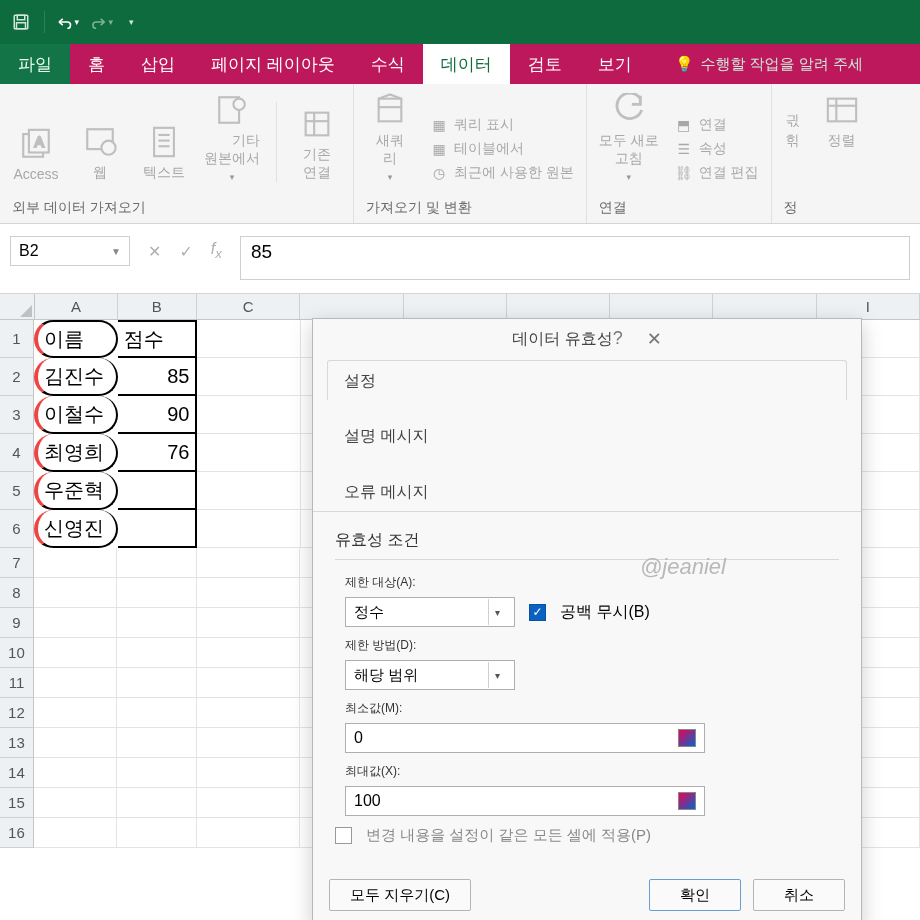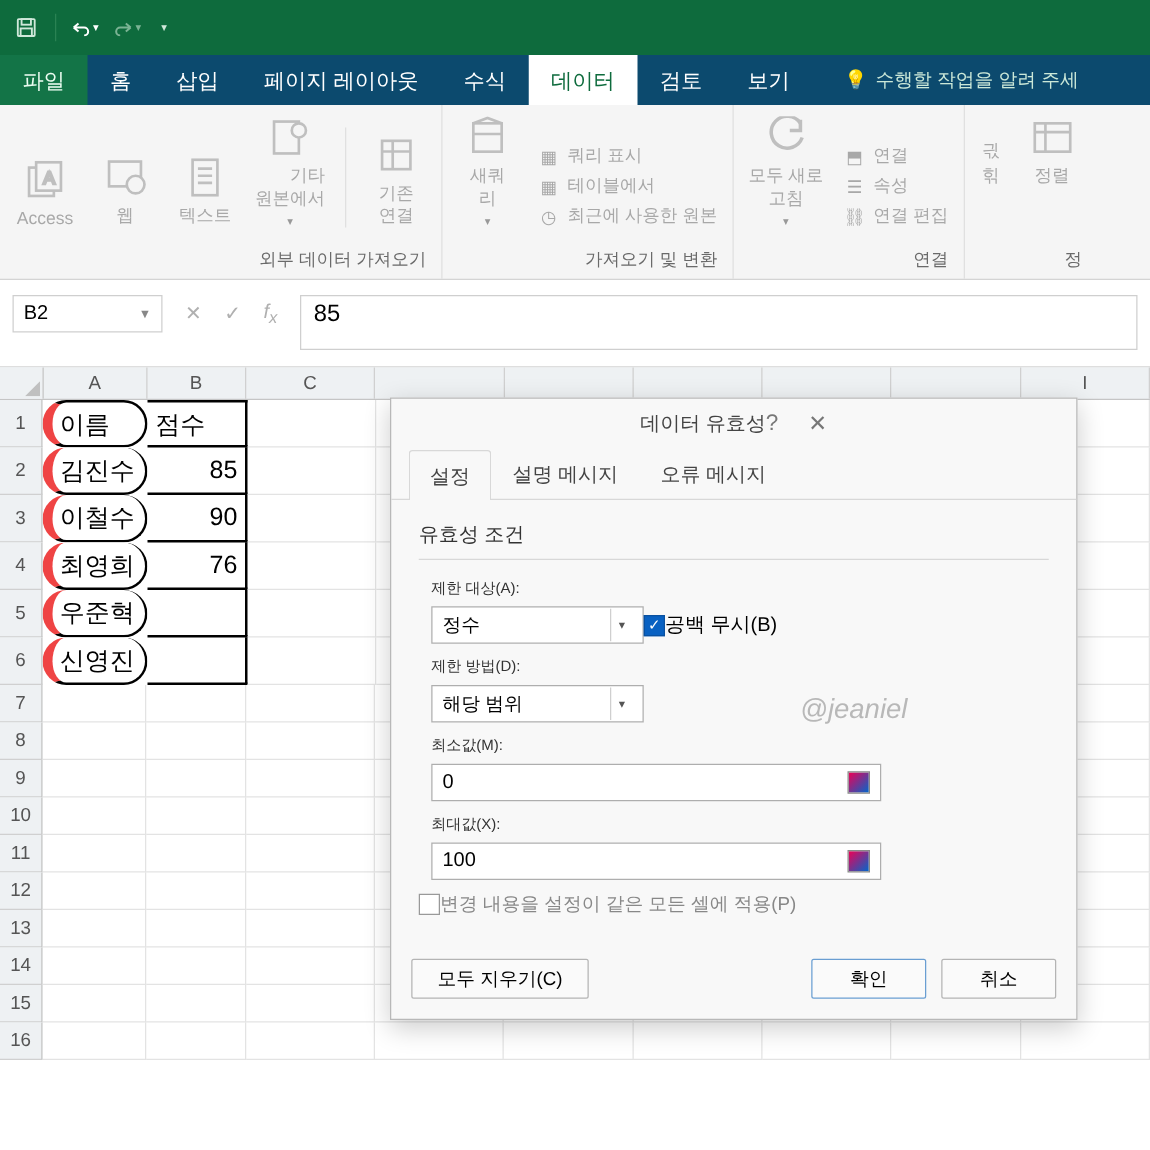--- a/index.html
+++ b/index.html
@@ -4,31 +4,31 @@
 <style>
   * { box-sizing: border-box; margin: 0; padding: 0; font-family: "Malgun Gothic", sans-serif; }
   body { width: 920px; height: 920px; overflow: hidden; background: #fff; position: relative; }
 
   
   .titlebar { height: 44px; background: #0e6b3d; display: flex; align-items: center; padding: 0 10px; gap: 12px; }
   .tb-icon { width: 22px; height: 22px; display: flex; align-items: center; justify-content: center; color: #bfe2cf; font-size: 16px; }
   .tb-sep { width: 1px; height: 22px; background: #2a8253; }
 
   
-  .ribbon-tabs { height: 40px; background: #0c4a6e; display: flex; align-items: stretch; padding-left: 0; }
+  .ribbon-tabs { height: 40px; background: #be185d; display: flex; align-items: stretch; padding-left: 0; }
   .tab { display: flex; align-items: center; padding: 0 18px; color: #fff; font-size: 17px; cursor: pointer; }
   .tab.file { background: #137447; color: #eafcf0; }
   .tab.active { background: #fff; color: #0e6b3d; }
   .tab.tell { color: #cbe8d8; font-size: 15px; margin-left: 8px; display: flex; gap: 6px; align-items: center; }
 
   
   .ribbon { background: #f5f5f5; border-bottom: 1px solid #d4d4d4; display: flex; height: 140px; }
   .rgroup { border-right: 1px solid #e0e0e0; display: flex; flex-direction: column; justify-content: space-between; padding: 8px 12px 4px; }
   .rgroup-row { display: flex; gap: 16px; align-items: flex-end; }
-  .rgroup-label { text-align: right; font-size: 14px; color: #6a6a6a; padding: 4px 0 2px; }
+  .rgroup-label { text-align: left; font-size: 14px; color: #6a6a6a; padding: 4px 0 2px; }
   .rbtn { display: flex; flex-direction: column; align-items: center; gap: 4px; color: #a8a8a8; font-size: 14px; min-width: 48px; }
   .rbtn .ricon { width: 36px; height: 36px; display: flex; align-items: center; justify-content: center; font-size: 28px; }
   .rbtn.small { flex-direction: row; gap: 6px; min-width: auto; }
   .rbtn.small .ricon { width: 18px; height: 18px; font-size: 14px; }
   .rcol { display: flex; flex-direction: column; gap: 6px; }
 
   
   .fbar { height: 70px; display: flex; align-items: flex-start; border-bottom: 1px solid #d4d4d4; background: #fff; padding-top: 12px; }
   .namebox { width: 120px; height: 30px; border: 1px solid #cfcfcf; margin-left: 10px; display: flex; align-items: center; padding: 0 8px; font-size: 16px; justify-content: space-between; }
   .namebox .dd { color: #888; font-size: 10px; }
@@ -43,38 +43,38 @@
   .colh.A { width: 96px; }
   .colh.B { width: 92px; }
   .colh.rest { width: 120px; }
   .rows { }
   .row { display: flex; height: 38px; }
   .rowh { width: 40px; background: #eef1f3; border-right: 1px solid #c5c5c5; border-bottom: 1px solid #d0d0d0; display: flex; align-items: center; justify-content: center; font-size: 15px; color: #555; }
   .cell { border-right: 1px solid #e3e3e3; border-bottom: 1px solid #e3e3e3; display: flex; align-items: center; padding: 0 6px; font-size: 20px; }
   .cell.A { width: 96px; }
   .cell.B { width: 92px; justify-content: flex-end; }
   .cell.rest { width: 120px; }
-  .thick-l { border-left: 8px solid #ef4444; border-radius: 19px; }
+  .thick-l { border-left: 4px solid #ef4444; border-radius: 19px; }
   .thick-r { border-right: 2px solid #000; }
   .thick-t { border-top: 2px solid #000; }
   .thick-b { border-bottom: 2px solid #000; }
   .row.small { height: 30px; }
 
   
   .dialog { position: absolute; left: 312px; top: 318px; width: 550px; background: #f8f8f8; border: 1px solid #b8b8b8; box-shadow: 0 6px 20px rgba(0,0,0,0.2); }
   .dlg-title { height: 40px; display: flex; align-items: center; padding: 0 14px; font-size: 16px; color: #444; justify-content: center; }
   .dlg-title .tbtns { display: flex; gap: 24px; color: #777; font-size: 18px; }
-  .dlg-tabs { display: flex; gap: 0; padding: 0 14px; border-bottom: 1px solid #d8d8d8; }
+  .dlg-tabs { display: flex; gap: 16px; padding: 0 14px; border-bottom: 1px solid #d8d8d8; flex-direction: column; }
   .dlg-tab { padding: 10px 16px 8px; font-size: 16px; color: #444; border: 1px solid transparent; border-bottom: none; cursor: pointer; }
   .dlg-tab.active { background: #f8f8f8; border-color: #d8d8d8; border-radius: 3px 3px 0 0; position: relative; top: 1px; }
   .dlg-body { padding: 18px 22px 14px; }
   .fieldset-label { font-size: 16px; color: #333; margin-bottom: 4px; }
   .fs-line { height:1px; background:#d8d8d8; margin: 8px 0 14px; }
   .field-label { font-size: 12px; color: #333; margin: 6px 0 6px 10px; }
-  .field-row { display: flex; align-items: center; margin-left: 10px; margin-bottom: 10px; }
+  .field-row { display: flex; align-items: center; gap: 14px; margin-left: 10px; margin-bottom: 10px; }
   .combo { width: 170px; height: 30px; border: 1px solid #aeaeae; background: #fff; display: flex; align-items: center; justify-content: space-between; padding: 0 8px; font-size: 15px; }
   .combo .dd { width:18px; height:26px; border-left:1px solid #cfcfcf; display:flex; align-items:center; justify-content:center; font-size:10px; color:#555; }
   .chk { width: 17px; height: 17px; background: #0961c2; border: 1px solid #0a51a0; display:flex; align-items:center; justify-content:center; color:#fff; font-size:12px; }
   .chk.empty { background:#fff; border-color:#999; color:transparent; }
   .txt-input { width: 360px; height: 30px; border: 1px solid #aeaeae; background: #fff; display: flex; align-items: center; justify-content: space-between; padding: 0 8px; font-size: 16px; }
   .txt-input .picker { width:18px; height:18px; background: linear-gradient(135deg,#e05,#06c); border:1px solid #888; }
   .dlg-foot { display: flex; justify-content: space-between; padding: 10px 16px 16px; }
   .btn { height: 32px; padding: 0 20px; border: 1px solid #b4b4b4; background: #fafafa; font-size: 15px; display:flex; align-items:center; border-radius:2px; cursor:pointer; }
   .btn.primary { border: 1px solid #6a9ed2; }
   .foot-right { display:flex; gap: 12px; }

